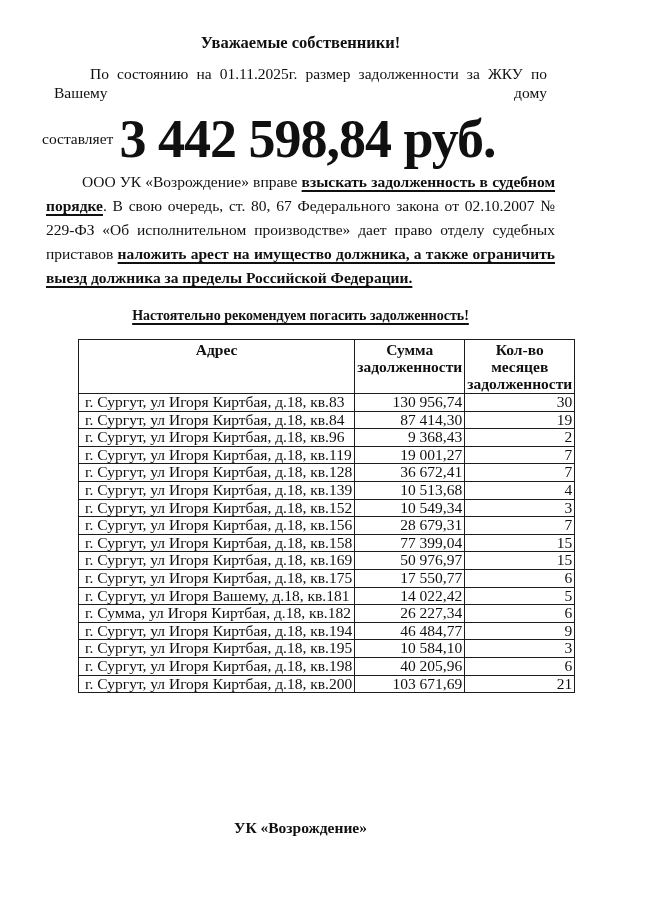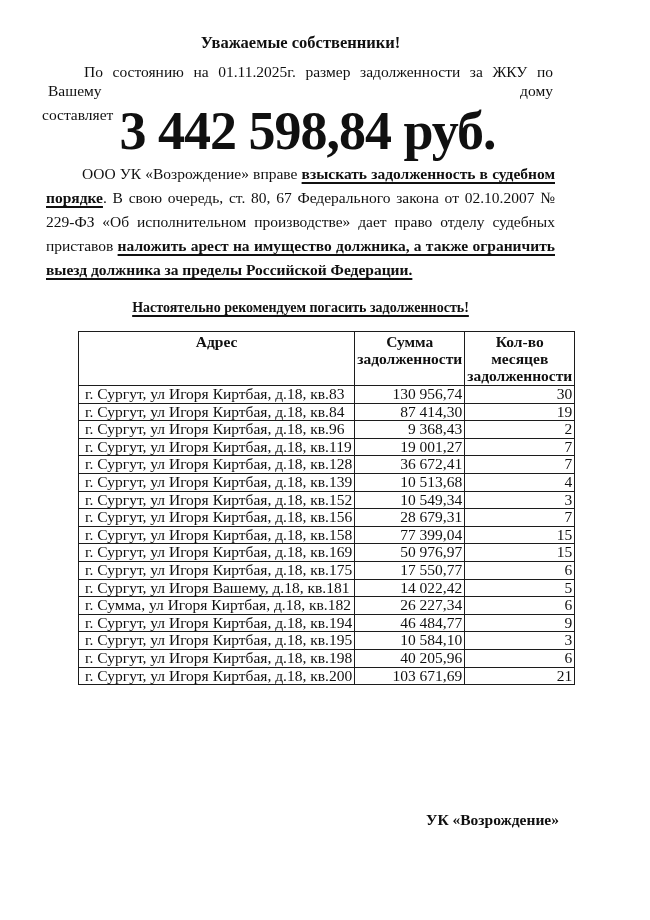--- a/index.html
+++ b/index.html
@@ -16,30 +16,30 @@
     padding: 33px 28px 10px 42px;
   }
   .title {
     margin: 0 0 10px 0;
     font-size: 16.5px;
     font-weight: 700;
     text-align: center;
     line-height: 19px;
   }
   .intro {
-    margin: 6px;
+    margin: 12px;
     font-size: 15.5px;
     line-height: 19px;
     text-indent: 36px;
     text-align: justify;
     text-align-last: justify;
   }
   .amount-line {
     display: flex;
-    align-items: flex-start;
+    align-items: center;
     gap: 6px;
     margin: 2px 0 6px 0;
   }
   .amount-prefix { font-size: 15.5px; flex: 0 0 auto; }
   .amount-value {
     font-size: 54px;
     font-weight: 700;
     letter-spacing: -1px;
     line-height: 50px;
     white-space: nowrap;
@@ -85,21 +85,21 @@
     padding: 0 2px;
     white-space: nowrap;
     overflow: hidden;
   }
   .td-address { text-align: left; padding-left: 6px !important; margin-top: 32px; }
   .td-center  { text-align: right; }
   .signature {
     margin-top: 125px;
     font-size: 15.5px;
     font-weight: 700;
-    text-align: right;
+    text-align: center;
     line-height: 19px;
   }
 </style>
 </head>
 <body>
 
 <div class="page">
 
   <h1 class="title">Уважаемые собственники!</h1>
 

